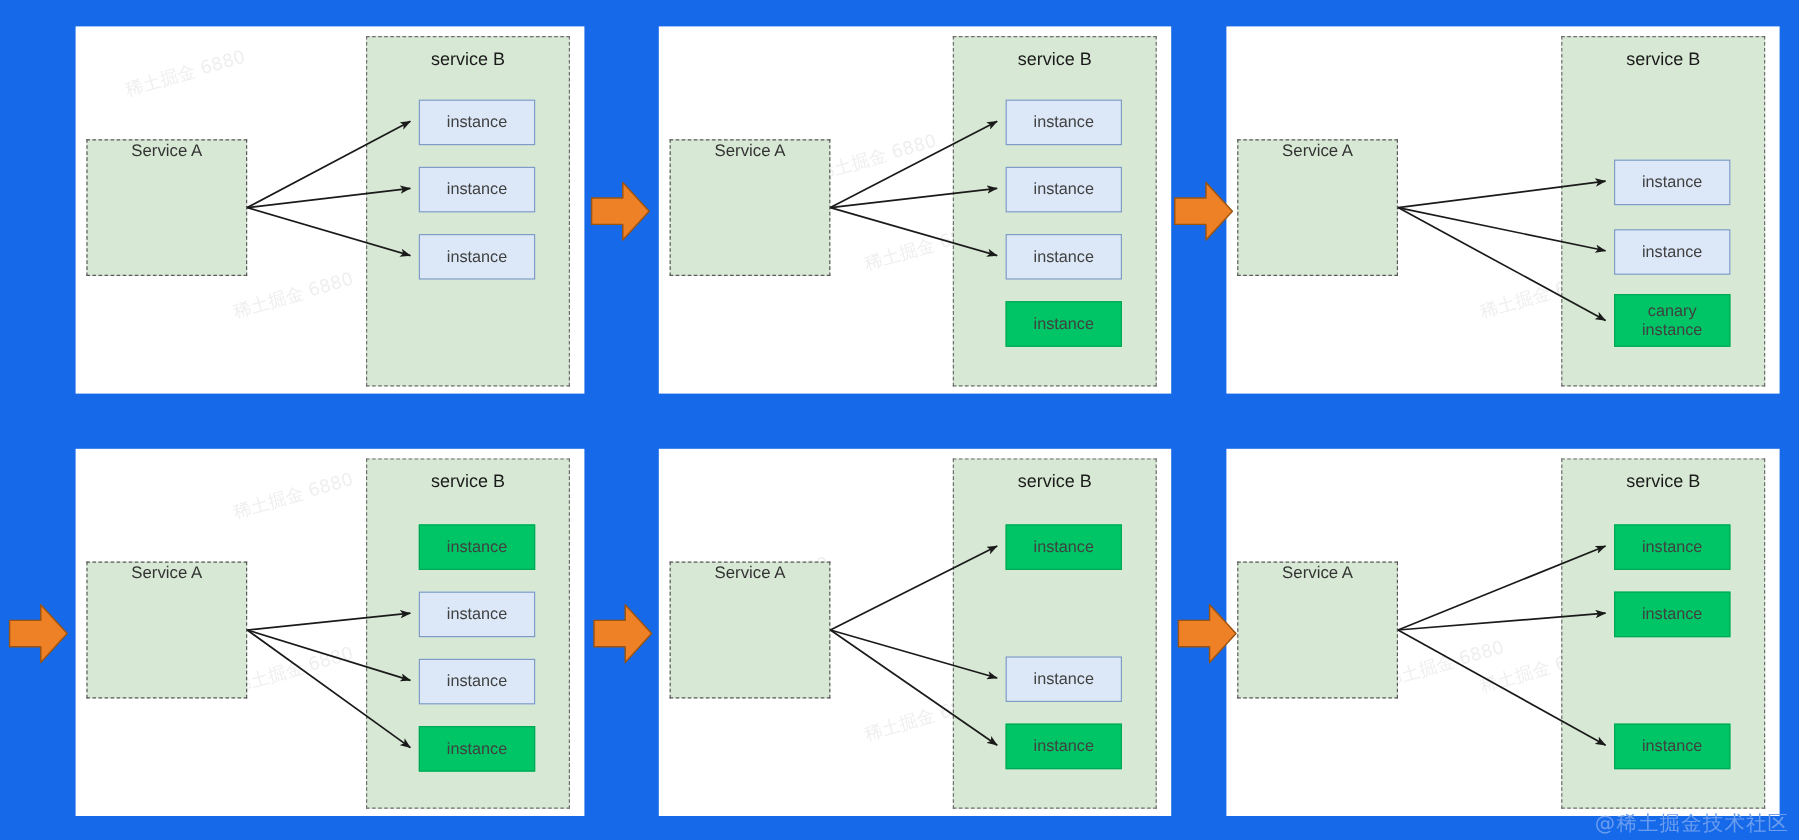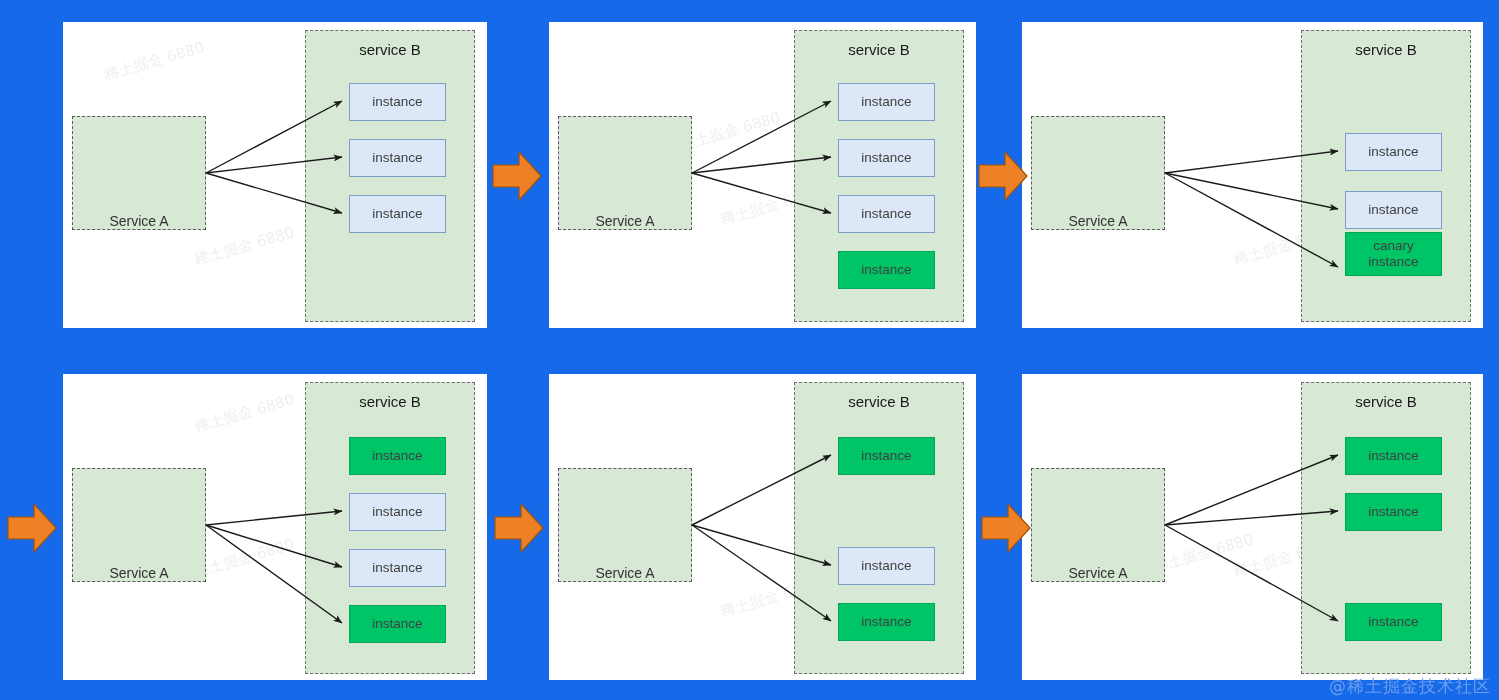--- a/index.html
+++ b/index.html
@@ -23,21 +23,21 @@
     position:absolute;
     width:52px;height:56px;
   }
 
   
   .service-a{
     position:absolute;
     background:#d7e8d4;
     border:1px dashed #5a5a5a;
     box-sizing:border-box;
-    display:flex;align-items:flex-end;justify-content:center;
+    display:flex;align-items:flex-start;justify-content:center;
     color:#333;
     font-size:14px;
   }
 
   
   .service-b{
     position:absolute;
     background:#d7e8d4;
     border:1px dashed #6e6e6e;
     box-sizing:border-box;
@@ -163,21 +163,21 @@
         <span>Service A</span>
       </div>
       <div class="service-b" style="left: 279px; top: 8px; width: 170px; height: 292px;">
         <div class="service-b-title">service B</div>
         <div class="inst blue" style="left: 43px; top: 102px; width: 97px; height: 38px;">
           <span>instance</span>
         </div>
         <div class="inst blue" style="left: 43px; top: 160px; width: 97px; height: 38px;">
           <span>instance</span>
         </div>
-        <div class="inst green" style="left: 43px; top: 201px; width: 97px; height: 44px; justify-content: center;">
+        <div class="inst green" style="left: 43px; top: 214px; width: 97px; height: 44px; justify-content: center;">
           <div>
             <div>canary</div>
             <div>instance</div>
           </div>
         </div>
       </div>
       <svg class="arrows" width="461" height="306">
         <defs>
           <marker id="ah-2" markerWidth="9" markerHeight="7" refX="8.5" refY="3.5" orient="auto" markerUnits="userSpaceOnUse">
             <path d="M0,0 L9,3.5 L0,7 L2.2,3.5 Z" fill="#1a1a1a"></path>

